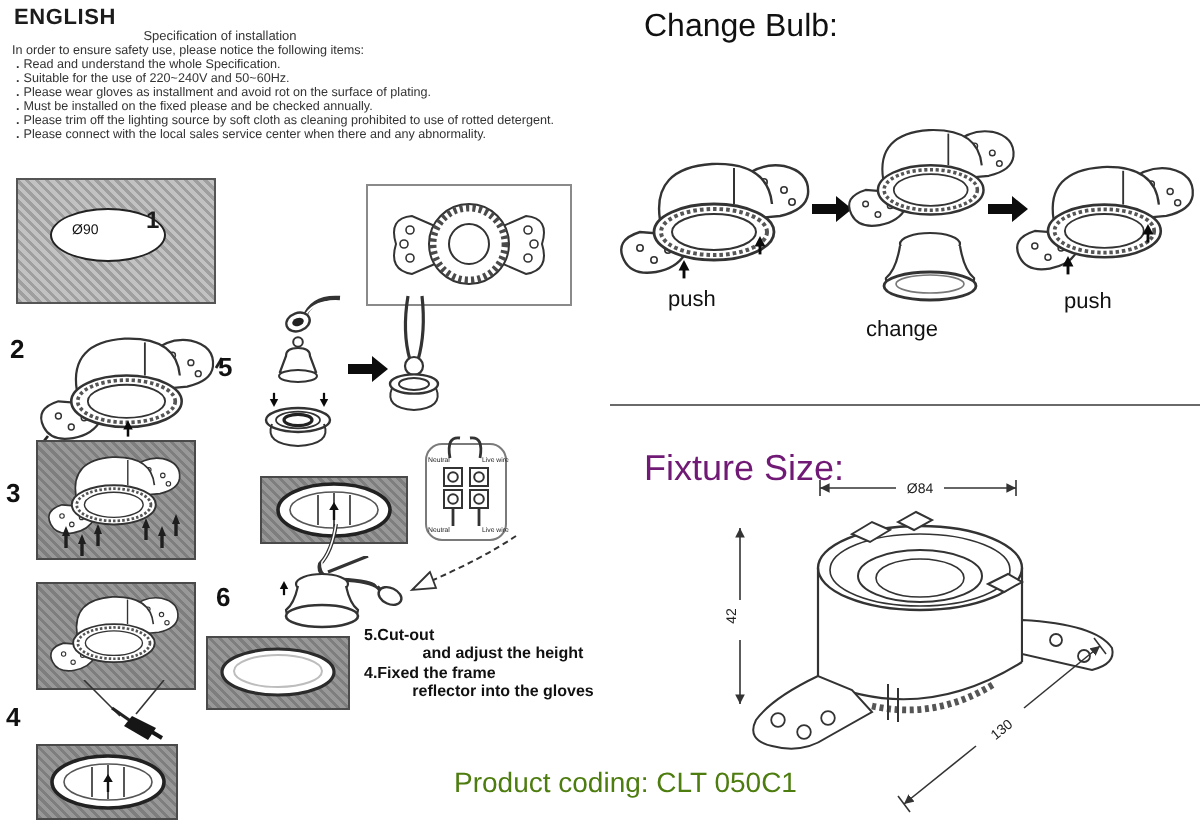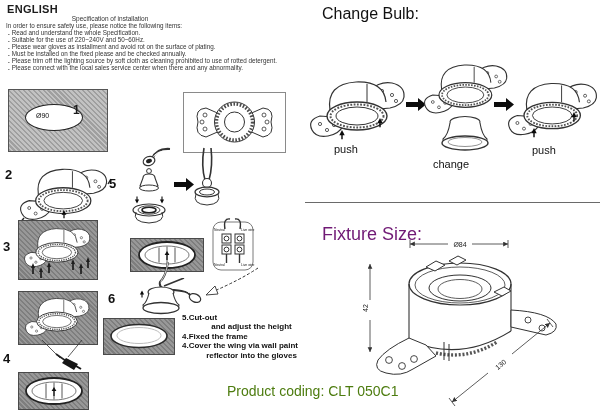--- a/index.html
+++ b/index.html
@@ -235,21 +235,20 @@
     <svg width="70" height="35" viewBox="0 0 70 35">
       <ellipse cx="35" cy="17" rx="28" ry="11.5" fill="#fff" stroke="#2b2b2b" stroke-width="1.6"></ellipse>
       <ellipse cx="35" cy="16.5" rx="22" ry="8" fill="#fff" stroke="#bdbdbd" stroke-width="1"></ellipse>
     </svg>
   </div>
 
   <div class="abs instr">
     <div>5.Cut-out</div>
     <div class="ind">and adjust the height</div>
     <div>4.Fixed the frame</div>
-    <div>4.Cover the wing via wall paint</div>
     <div class="ind">reflector into the gloves</div>
   </div>
 
   <div class="abs product-coding">Product coding: CLT 050C1</div>
 
   <div class="abs cb-title">Change Bulb:</div>
 
   <svg class="abs" style="left:302px; top:56px;" width="298" height="122" viewBox="0 0 298 122">
     <g>
       <use href="#fx-iso" transform="translate(8,18)"></use>

